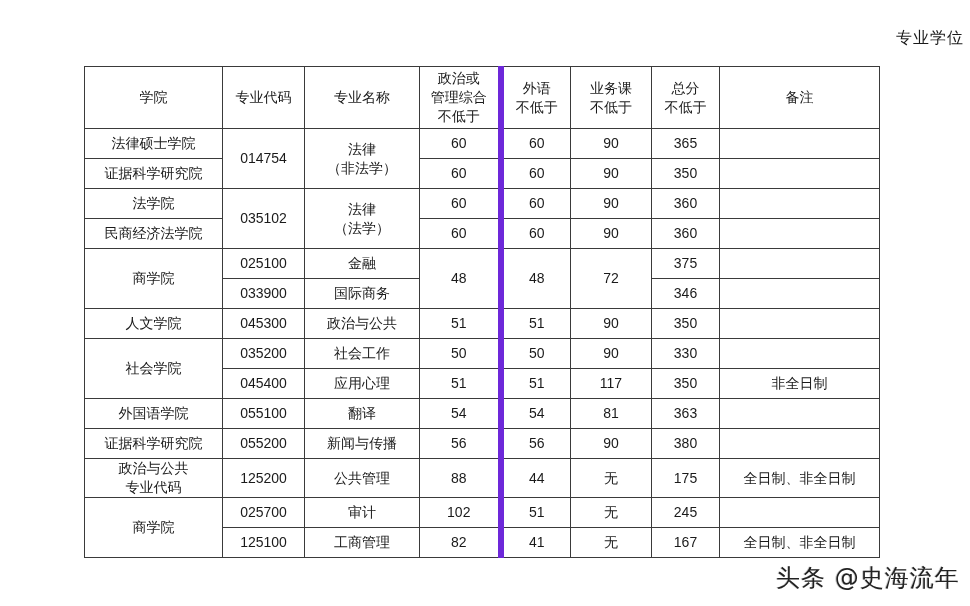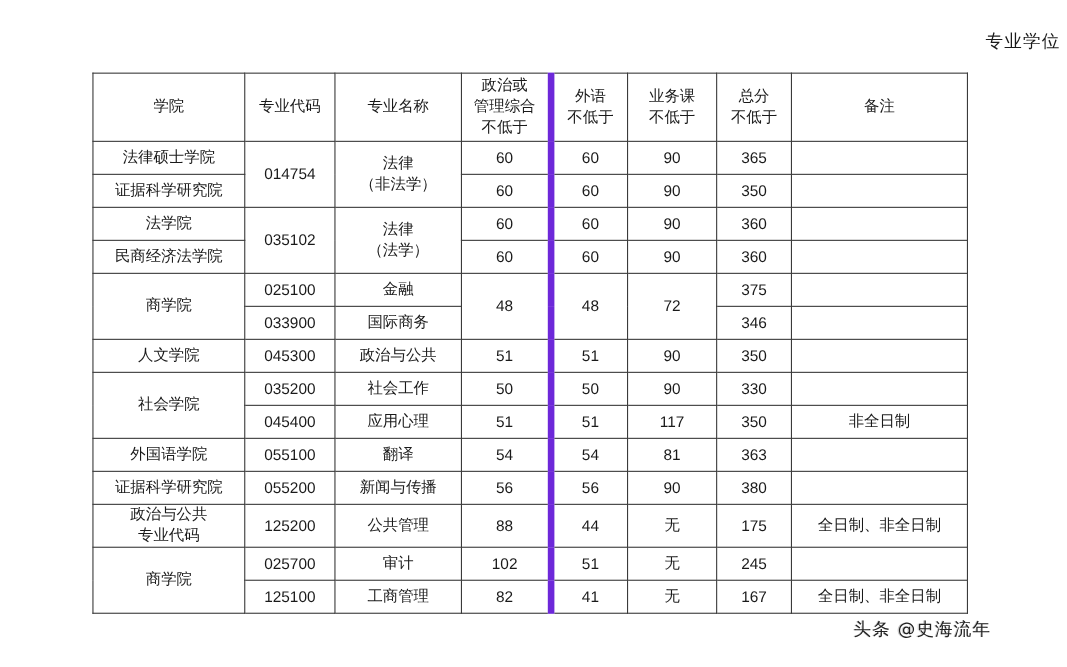--- a/index.html
+++ b/index.html
@@ -8,21 +8,21 @@
   .title { position:absolute; left:0; top:28px; width:964px; text-align:right;
            font-size:16px; letter-spacing:1px; }
   table { position:absolute; left:84px; top:66px; border-collapse:collapse;
           table-layout:fixed; font-size:14px; }
   td, th { border:1px solid #3a3a3a; text-align:center; vertical-align:middle;
            padding:0; font-weight:normal; line-height:19px; }
   th { height:61px; }
   td { height:29px; }
   .num { font-family:"Liberation Sans", "DejaVu Sans", sans-serif; font-size:14px; }
   .col-lite { border-left:6px solid #6d28d9; }
-  .watermark { position:absolute; left:776px; top:562px; font-size:16px; color:#222;
+  .watermark { position:absolute; left:776px; top:562px; font-size:24px; color:#222;
                letter-spacing:1px; text-shadow:1px 1px 0 #fff, -1px 0 0 #ccc; }
 </style>
 </head>
 <body>
 
 <div class="title">专业学位</div>
 
 <table>
   <colgroup>
     <col style="width:138px">

